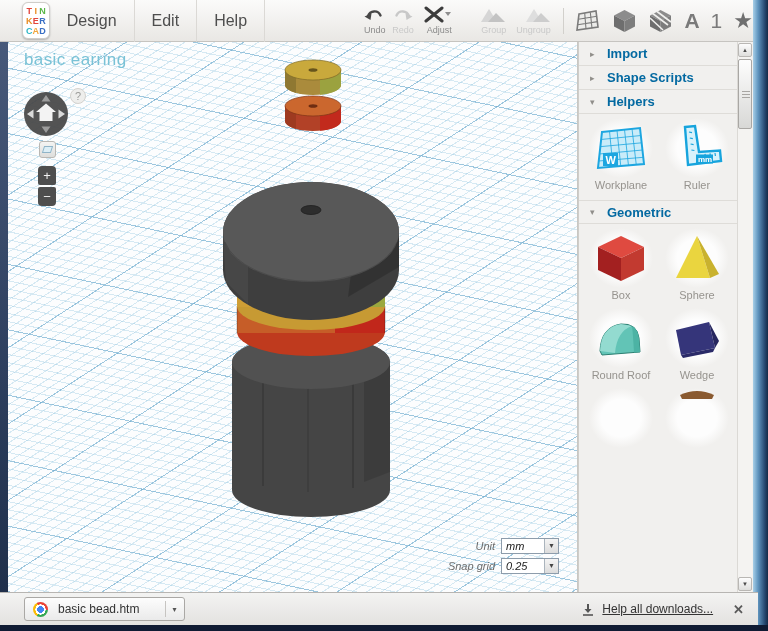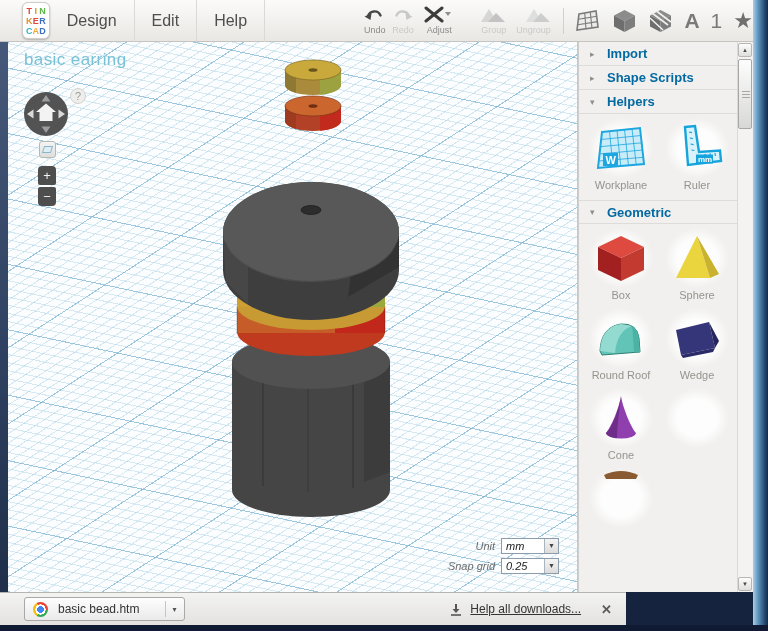--- a/index.html
+++ b/index.html
@@ -85,21 +85,21 @@
   .sb-btn { position:absolute; left:0; width:14px; height:14px; background:linear-gradient(#fdfdfd,#dfdfdd);
             border:1px solid #b9b7b4; border-radius:2px; font-size:6px; color:#4a4a4a;
             text-align:center; line-height:13px; }
   .sb-up { top:1px; } .sb-down { bottom:1px; }
   .sb-thumb { position:absolute; left:0; top:17px; width:14px; height:70px;
               background:linear-gradient(#fdfdfd,#d8d8d6); border:1px solid #a9a7a4; border-radius:2px; }
   .sb-grip { position:absolute; left:3px; top:31px; width:8px; height:1px; background:#a8a6a3;
              box-shadow:0 3px 0 #a8a6a3, 0 6px 0 #a8a6a3; }
 
   
-  .dlbar { position:absolute; left:0; top:592px; width:626px; height:33px;
+  .dlbar { position:absolute; left:0; top:592px; width:758px; height:33px;
            background:linear-gradient(#f3f3f2,#e3e2e0); border-top:1px solid #b7b5b2;
            display:flex; align-items:center; padding:0 14px 0 24px; }
   .dl-item { height:24px; background:linear-gradient(#fdfdfd,#eaeaea); border:1px solid #aaa8a5;
              border-radius:3px; display:flex; align-items:center; padding:0 6px 0 8px; cursor:pointer; }
   .chrome-ico { width:15px; height:15px; border-radius:50%;
     background:
       radial-gradient(circle at 50% 50%, #4285f4 0 3.4px, transparent 3.6px),
       radial-gradient(circle at 50% 50%, #fff 0 5px, transparent 5.2px),
       conic-gradient(from -30deg, #ea4335 0 120deg, #34a853 0 240deg, #fbbc05 0 360deg); }
   .dl-name { font-size:12px; color:#333; margin:0 26px 0 10px; }
@@ -383,29 +383,20 @@
         <div class="tile">
           <span class="disc">
             <svg width="58" height="58" viewBox="0 0 58 58">
               <polygon points="8,21 41,13 47,39 13,46" fill="#35357a"></polygon>
               <polygon points="41,13 47,39 51,32" fill="#26265e"></polygon>
               <polygon points="13,46 47,39 45,43 15,49" fill="#2a2a68"></polygon>
             </svg>
           </span>
           <span class="tlabel">Wedge</span>
         </div>
-        <div class="tile">
-          <span class="disc">
-            <svg width="58" height="58" viewBox="0 0 58 58">
-              <path d="M29 7 C31 20 40 40 44 44 A15 5.5 0 0 1 14 44 C18 40 27 20 29 7 Z" fill="#9040ae"></path>
-              <path d="M29 7 C27 20 21 38 14 44 A15 5.5 0 0 0 25 49 C25 35 28 18 29 7 Z" fill="#6d2d88"></path>
-            </svg>
-          </span>
-          <span class="tlabel">Cone</span>
-        </div>
 
         <div class="tile">
           <span class="disc"></span>
         </div>
         <div class="tile">
           <span class="disc">
             <svg width="58" height="58" viewBox="0 0 58 58">
               <path d="M12 6 Q29 -2 46 6 L44 10 L14 10 Z" fill="#8a5a30"></path>
             </svg>
           </span>

